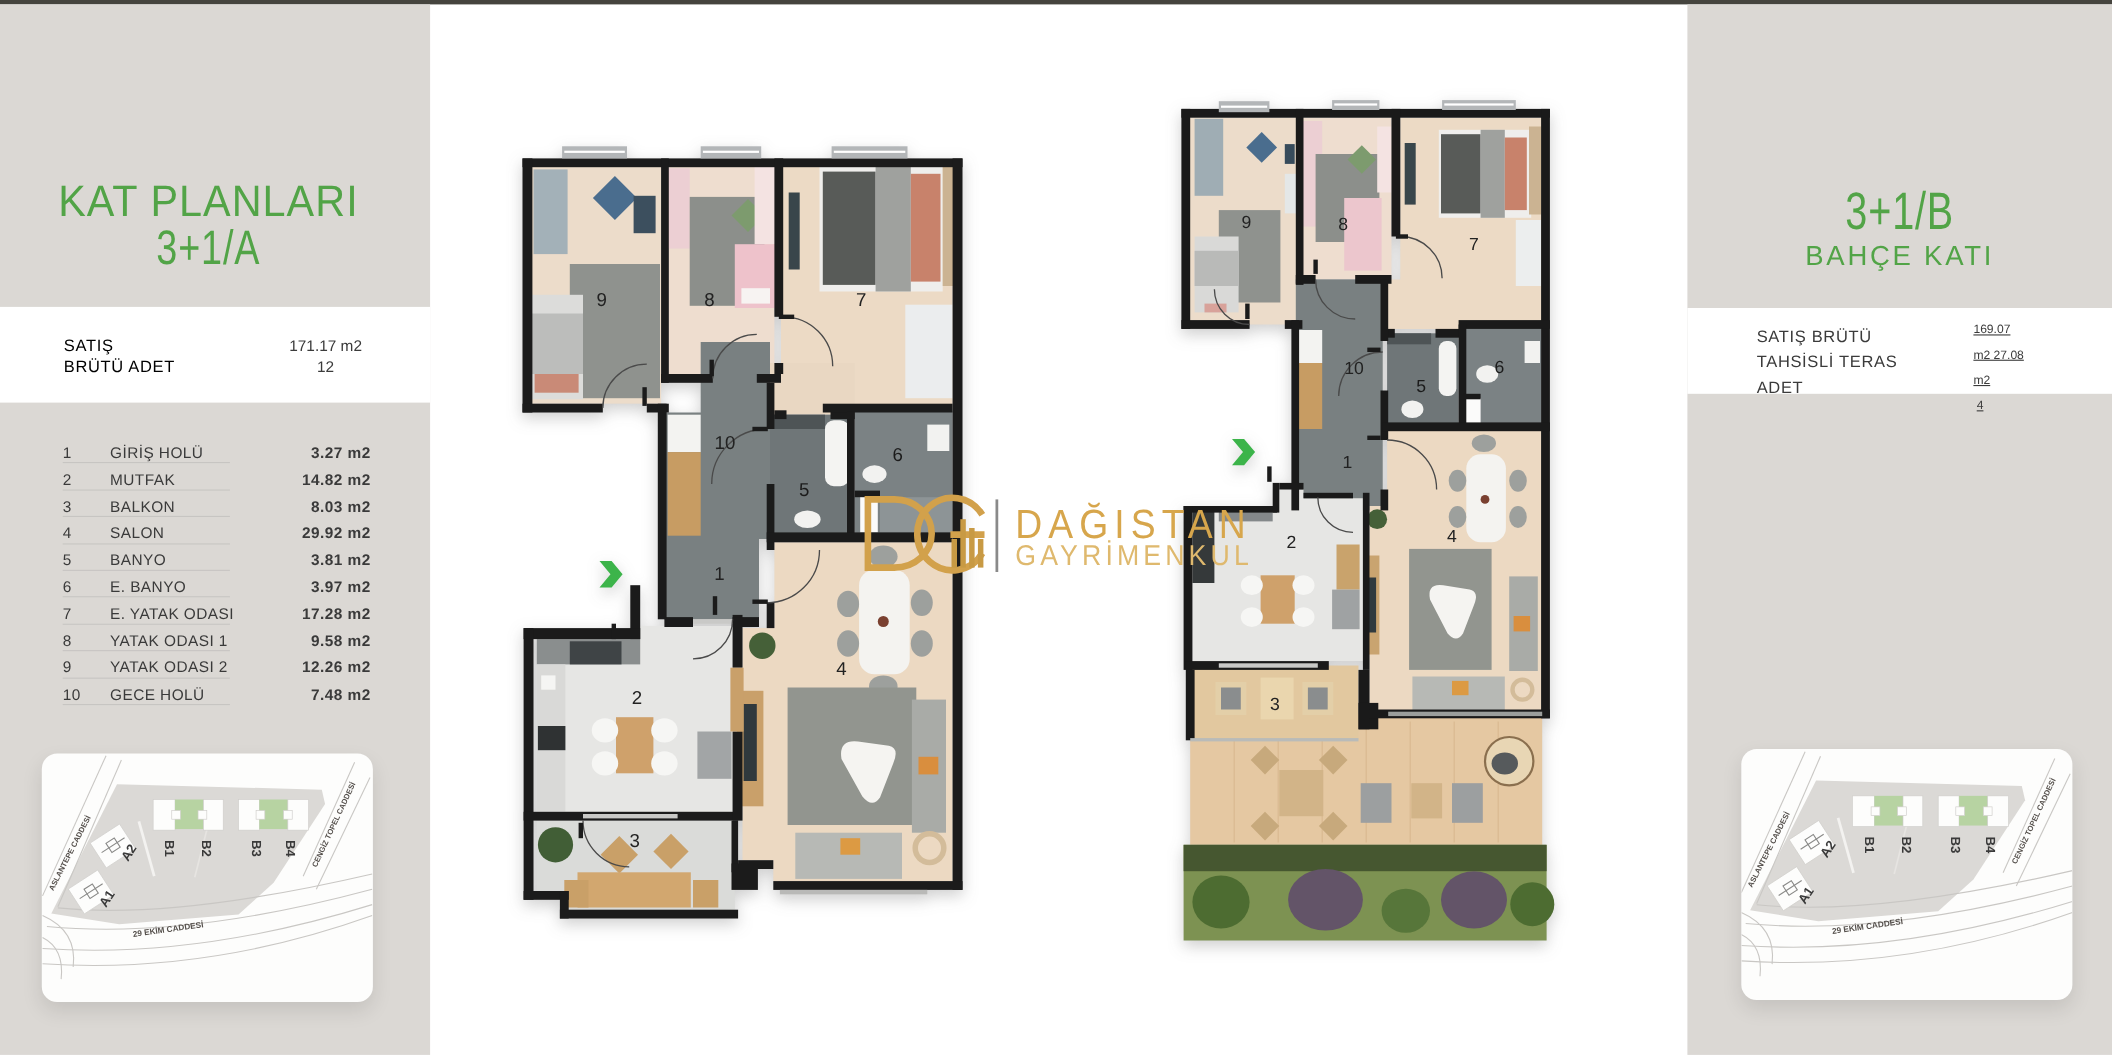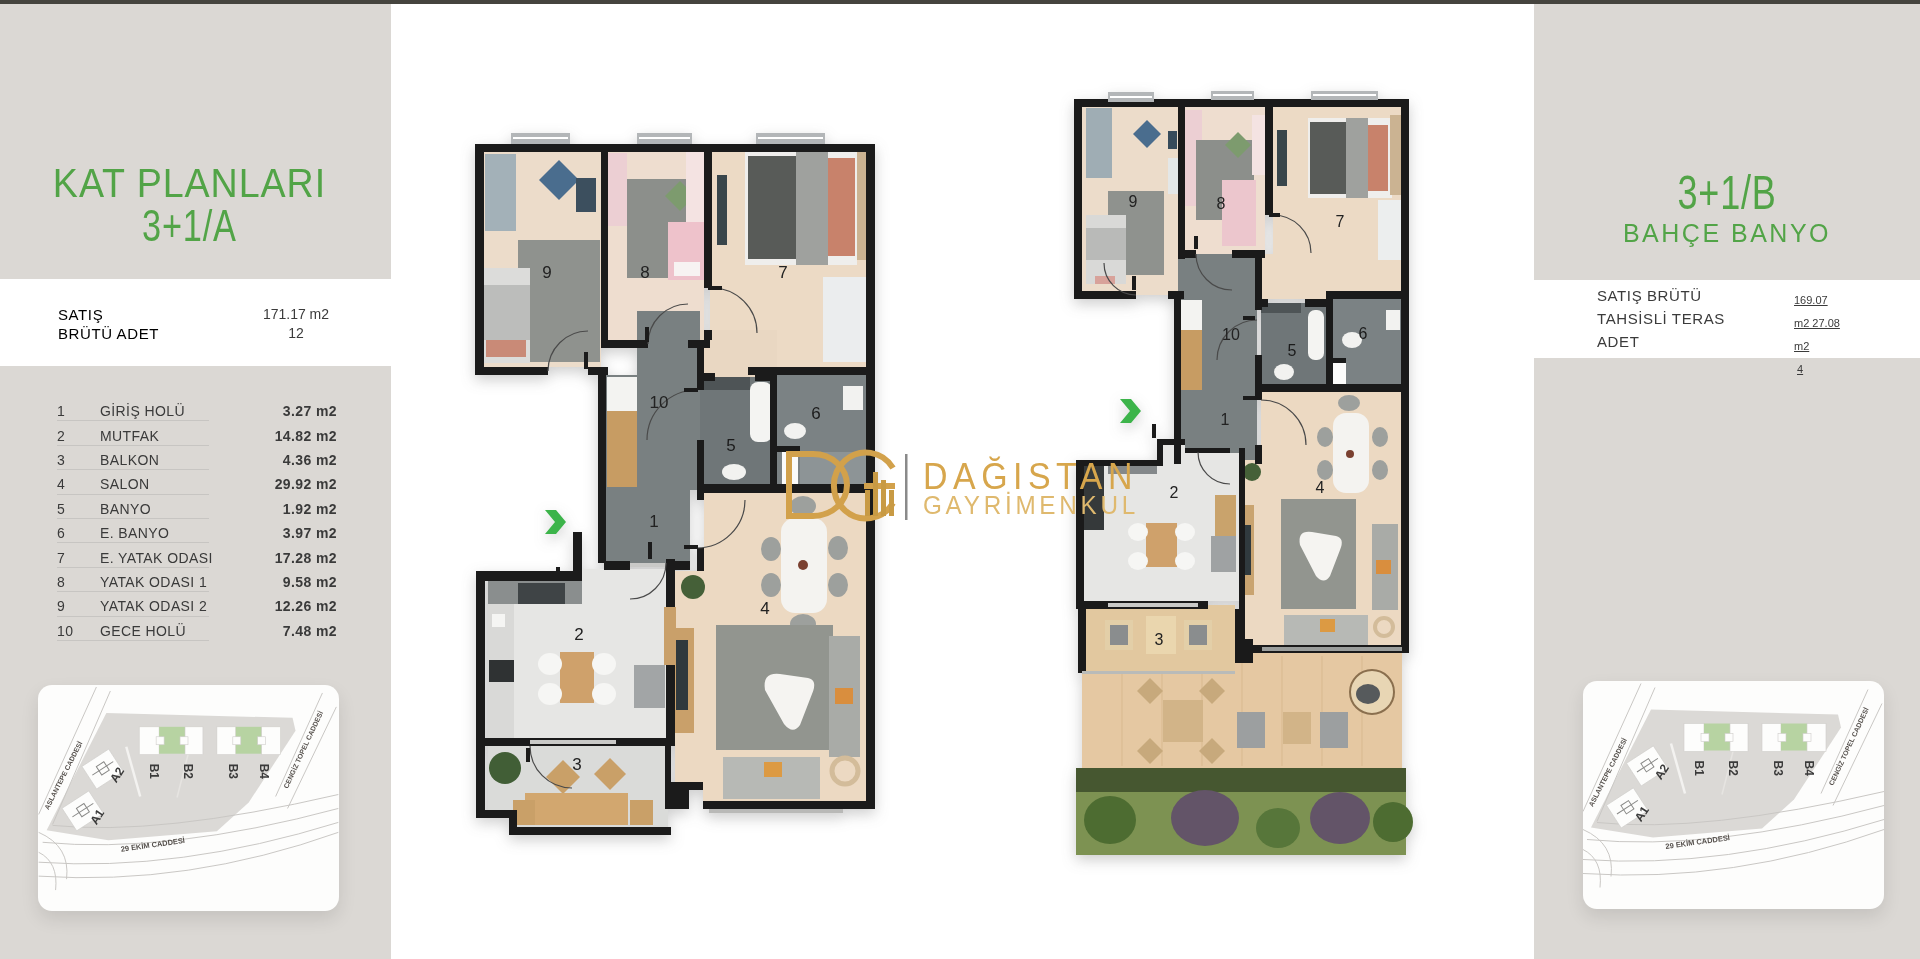--- a/index.html
+++ b/index.html
@@ -38,33 +38,33 @@
     </div>
   <div class="trow">
       <span class="tn">2</span>
       <span class="tl">MUTFAK</span>
       <span class="tv">14.82 m2</span>
       <i class="tu"></i>
     </div>
   <div class="trow">
       <span class="tn">3</span>
       <span class="tl">BALKON</span>
-      <span class="tv">4.36 m2</span>
+      <span class="tv">8.03 m2</span>
       <i class="tu"></i>
     </div>
   <div class="trow">
       <span class="tn">4</span>
       <span class="tl">SALON</span>
       <span class="tv">29.92 m2</span>
       <i class="tu"></i>
     </div>
   <div class="trow">
       <span class="tn">5</span>
       <span class="tl">BANYO</span>
-      <span class="tv">1.92 m2</span>
+      <span class="tv">3.81 m2</span>
       <i class="tu"></i>
     </div>
   <div class="trow">
       <span class="tn">6</span>
       <span class="tl">E. BANYO</span>
       <span class="tv">3.97 m2</span>
       <i class="tu"></i>
     </div>
   <div class="trow">
       <span class="tn">7</span>
@@ -849,25 +849,25 @@
 
   <rect x="1152" y="424" width="4" height="14" fill="#1b1b1b"></rect>
 
   <polygon points="1120,399 1131,399 1141,411 1131,423 1120,423 1130,411" fill="#3cb44a"></polygon>
 </svg>
 
 <div class="abs" style="left:1534px;top:4px;width:386px;height:955px;background:#dbd8d4;"></div>
 
 <div class="abs" style="left:1534px;top:165px;width:386px;text-align:center;color:#52a447;font-size:48px;letter-spacing:1px;transform:scale(0.75,1);">3+1/B</div>
 
-<div class="abs" style="left:1534px;top:219px;width:386px;text-align:center;color:#52a447;font-size:25px;letter-spacing:2.5px;">BAHÇE BANYO</div>
+<div class="abs" style="left:1534px;top:219px;width:386px;text-align:center;color:#52a447;font-size:25px;letter-spacing:2.5px;">BAHÇE KATI</div>
 
 <div class="abs" style="left:1534px;top:280px;width:386px;height:78px;background:#ffffff;"></div>
 
-<div class="abs" style="left:1597px;top:284px;width:220px;font-size:15px;color:#3b3b3b;letter-spacing:0.6px;line-height:23px;">SATIŞ BRÜTÜ<br>TAHSİSLİ TERAS<br>ADET</div>
+<div class="abs" style="left:1597px;top:295px;width:220px;font-size:15px;color:#3b3b3b;letter-spacing:0.6px;line-height:23px;">SATIŞ BRÜTÜ<br>TAHSİSLİ TERAS<br>ADET</div>
 
 <div class="abs" style="left:1794px;top:289px;width:120px;font-size:11px;color:#3b3b3b;line-height:23px;text-decoration:underline;">169.07<br>m2 27.08<br>m2<br><span style="margin-left:3px;">4</span></div>
 
 <div class="abs" id="cardR" style="left:1583px;top:681px;width:301px;height:228px;background:#fdfdfc;border-radius:14px;box-shadow:0 8px 18px rgba(0,0,0,0.10);overflow:hidden;">
 <svg width="301" height="228" viewBox="0 0 301 227">
 
   <polygon points="68,28 255,33 258,46 211,118 179,147 70,156 8,146" fill="#dbd9d6"></polygon>
 
   <path d="M88,62 L102,112" stroke="#f3f2f0" stroke-width="2.5" fill="none"></path>
 

